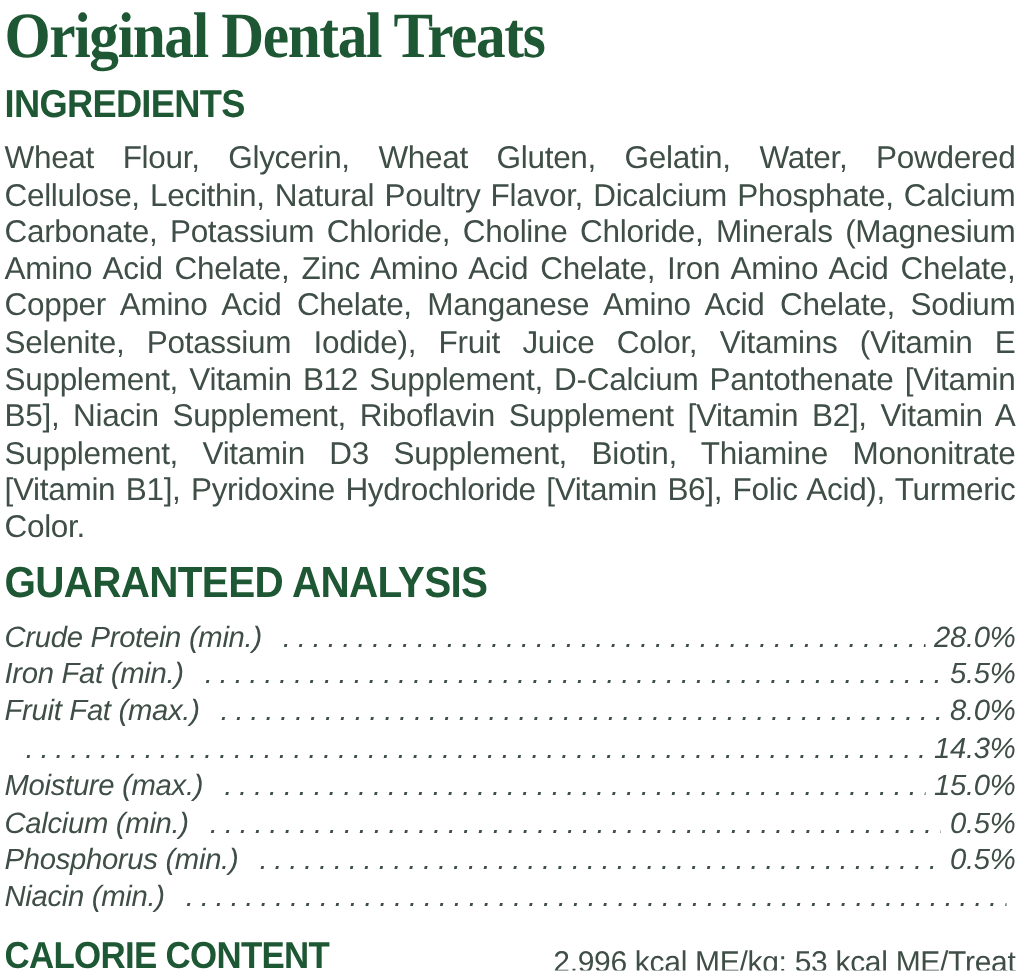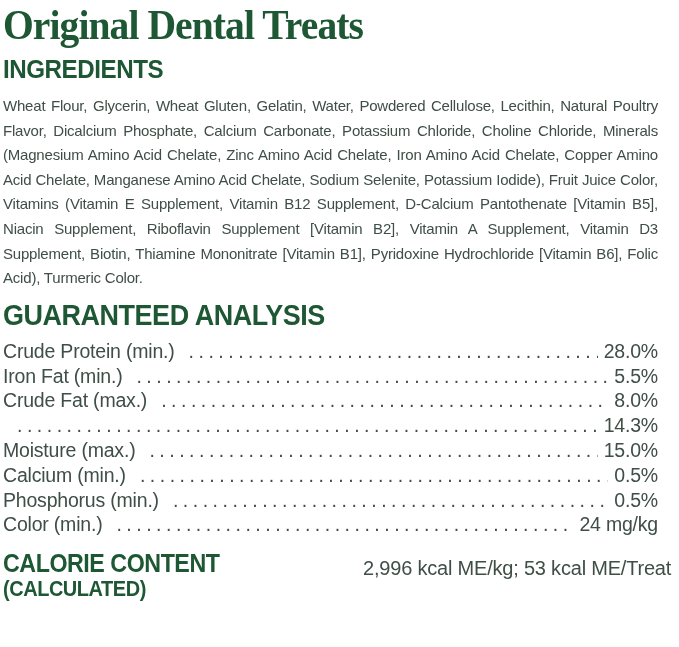--- a/index.html
+++ b/index.html
@@ -9,21 +9,21 @@
   }
   * { margin: 0; padding: 0; box-sizing: border-box; }
   html, body {
     width: 679px; height: 647px;
     background: var(--bg);
     overflow: hidden;
     font-family: "Liberation Sans", sans-serif;
   }
   .page {
     width: 679px; height: 647px;
-    padding: 2px 21px 0 3px;
+    padding: 2px 2px 0 3px;
     background: var(--bg);
   }
   .title {
     font-family: "Liberation Serif", serif;
     font-weight: bold;
     font-size: 43px;
     line-height: 46px;
     color: var(--green);
     letter-spacing: -1px;
     transform: scaleX(0.92);
@@ -39,33 +39,34 @@
     transform-origin: left center;
     white-space: nowrap;
   }
   .ingredients-heading {
     font-size: 26px;
     line-height: 28px;
     margin-top: 7px;
   }
   .ingredients-text {
     margin-top: 11px;
-    font-size: 15px;
+    font-size: 21px;
     line-height: 24.6px;
     color: var(--body);
     text-align: justify;
     letter-spacing: -0.2px;
   }
   .ga-heading {
     font-size: 29px;
     line-height: 31px;
     margin-top: 9px;
   }
   .ga-table {
     margin-top: 8px;
+    font-style: italic;
   }
   .ga-row {
     display: flex;
     align-items: baseline;
     font-size: 19.5px;
     line-height: 24.8px;
     color: var(--body);
     white-space: nowrap;
   }
   .ga-label { flex: none; letter-spacing: -0.2px; }
@@ -125,21 +126,21 @@
     <span class="ga-value">28.0%</span>
   </div>
 
   <div class="ga-row">
     <span class="ga-label">Iron Fat (min.)</span>
     <span class="dot-leader">......................................................................................................................................................</span>
     <span class="ga-value">5.5%</span>
   </div>
 
   <div class="ga-row">
-    <span class="ga-label">Crude Fat (max.)</span>
+    <span class="ga-label">Fruit Fat (max.)</span>
     <span class="dot-leader">......................................................................................................................................................</span>
     <span class="ga-value">8.0%</span>
   </div>
 
   <div class="ga-row">
     <span class="dot-leader">......................................................................................................................................................</span>
     <span class="ga-value">14.3%</span>
   </div>
 
   <div class="ga-row">
@@ -154,23 +155,22 @@
     <span class="ga-value">0.5%</span>
   </div>
 
   <div class="ga-row">
     <span class="ga-label">Phosphorus (min.)</span>
     <span class="dot-leader">......................................................................................................................................................</span>
     <span class="ga-value">0.5%</span>
   </div>
 
   <div class="ga-row">
-    <span class="ga-label">Color (min.)</span>
+    <span class="ga-label">Niacin (min.)</span>
     <span class="dot-leader">......................................................................................................................................................</span>
-    <span class="ga-value">24 mg/kg</span>
   </div>
 </div>
   </section>
 
   <section class="calorie-section">
     <div class="calorie-headings">
       <h2 class="section-heading calorie-heading">CALORIE CONTENT</h2>
       <h2 class="section-heading calorie-subheading">(CALCULATED)</h2>
     </div>
     <div class="calorie-value">2,996 kcal ME/kg; 53 kcal ME/Treat</div>

